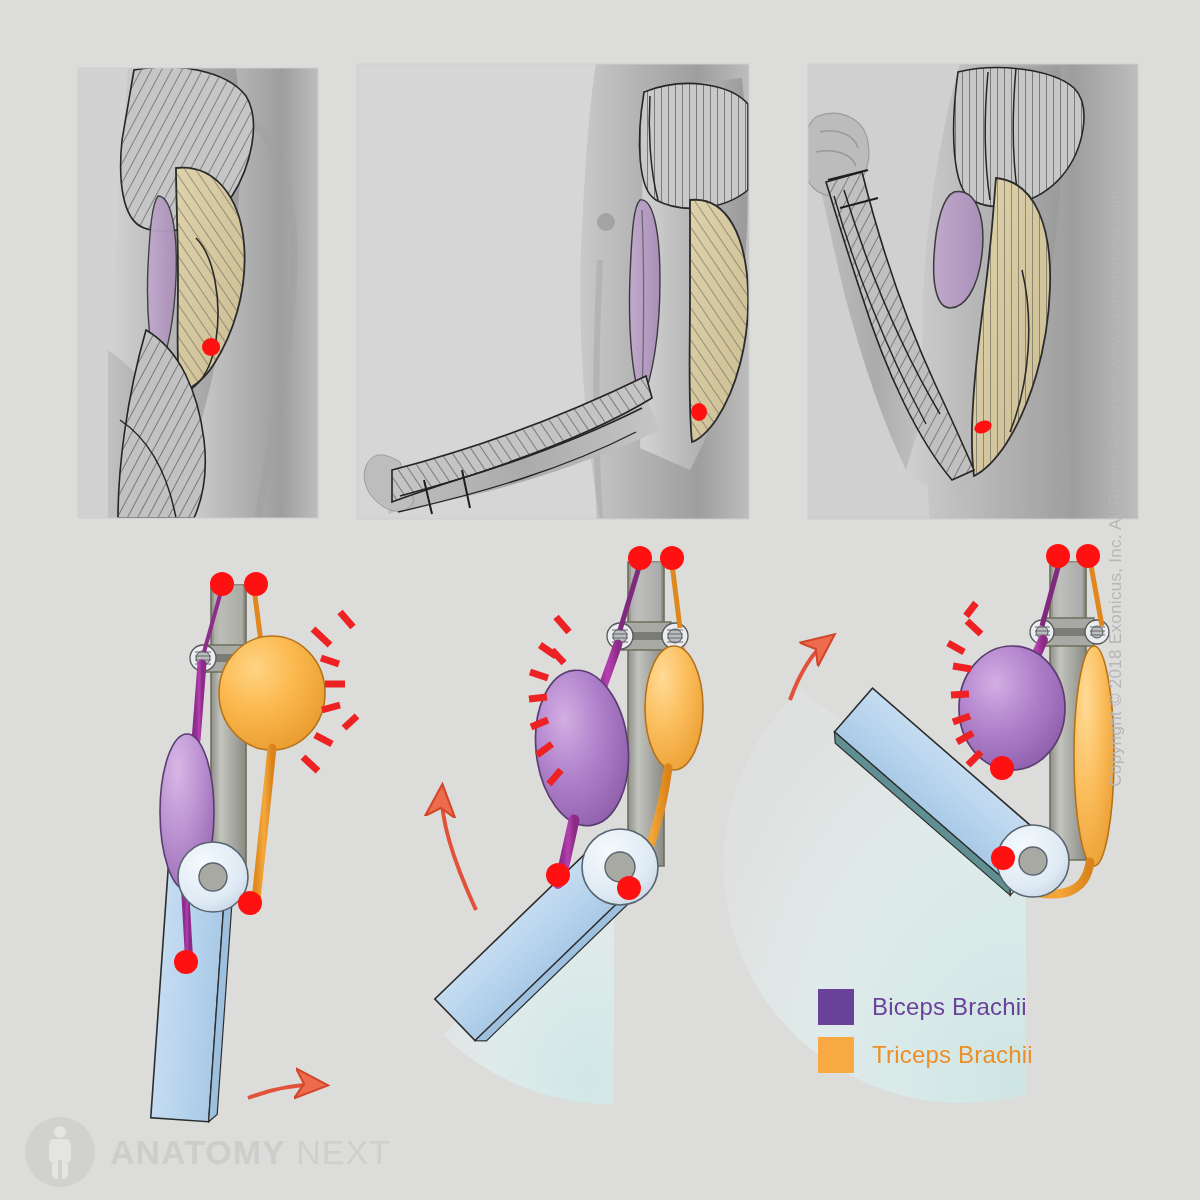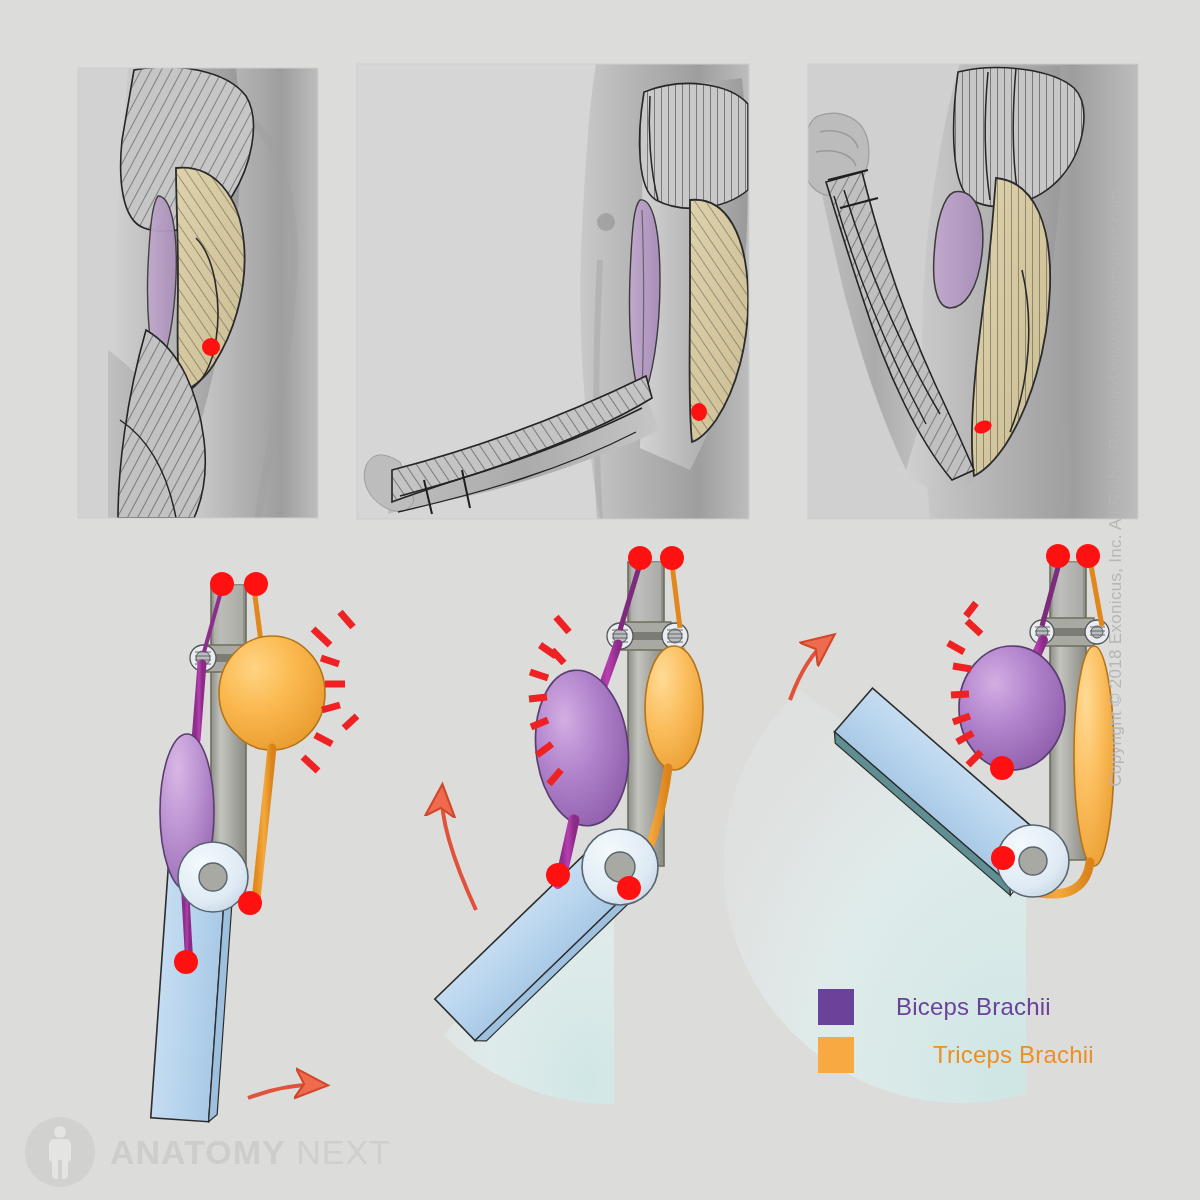--- a/index.html
+++ b/index.html
@@ -8,21 +8,21 @@
     background:#dcdcdb;
     font-family:"Liberation Sans", sans-serif;
     overflow:hidden;
     position:relative;
   }
   #stage{position:absolute;inset:0;width:1200px;height:1200px;}
   svg.layer{position:absolute;left:0;top:0;width:1200px;height:1200px;}
 
   
   #legend{position:absolute;left:818px;top:983px;width:300px;}
-  .legend-row{display:flex;align-items:center;height:48px;gap:24px;}
+  .legend-row{display:flex;align-items:center;height:48px;}
   .legend-swatch{width:36px;height:36px;flex:0 0 36px;margin-right:18px;}
   .legend-label{font-size:24px;letter-spacing:.2px;white-space:nowrap;}
   #lg-biceps .legend-swatch{background:#6b4299;}
   #lg-biceps .legend-label{color:#6b4299;}
   #lg-triceps .legend-swatch{background:#f9a941;}
   #lg-triceps .legend-label{color:#ec8f26;}
 
   
   #copyright{
     position:absolute;
@@ -521,21 +521,21 @@
     </g>
   </svg>
 
   <div id="legend">
     <div class="legend-row" id="lg-biceps">
       <span class="legend-swatch" style="background: rgb(107, 66, 153);"></span>
       <span class="legend-label" style="color: rgb(107, 66, 153);">Biceps Brachii</span>
     </div>
     <div class="legend-row" id="lg-triceps">
       <span class="legend-swatch" style="background: rgb(249, 169, 65);"></span>
-      <span class="legend-label" style="color: rgb(236, 143, 38); margin-left: 37px;">Triceps Brachii</span>
+      <span class="legend-label" style="color: rgb(236, 143, 38);">Triceps Brachii</span>
     </div>
   </div>
 
   <div id="copyright" style="color: rgb(182, 182, 181);">Copyright © 2018 Exonicus, Inc. All Rights Reserved www.anatomynext.com</div>
 
   <div id="logo">
     <svg id="logo-mark" viewBox="0 0 72 72">
       <circle cx="36" cy="36" r="35" fill="#d1d1d0"></circle>
       <g fill="#e4e4e3">
         <circle cx="36" cy="16" r="6"></circle>

